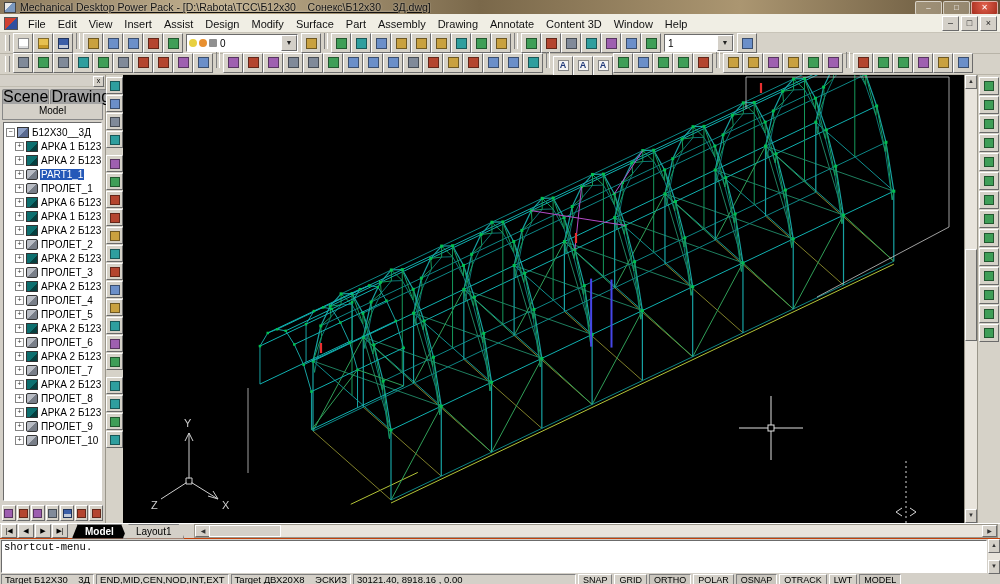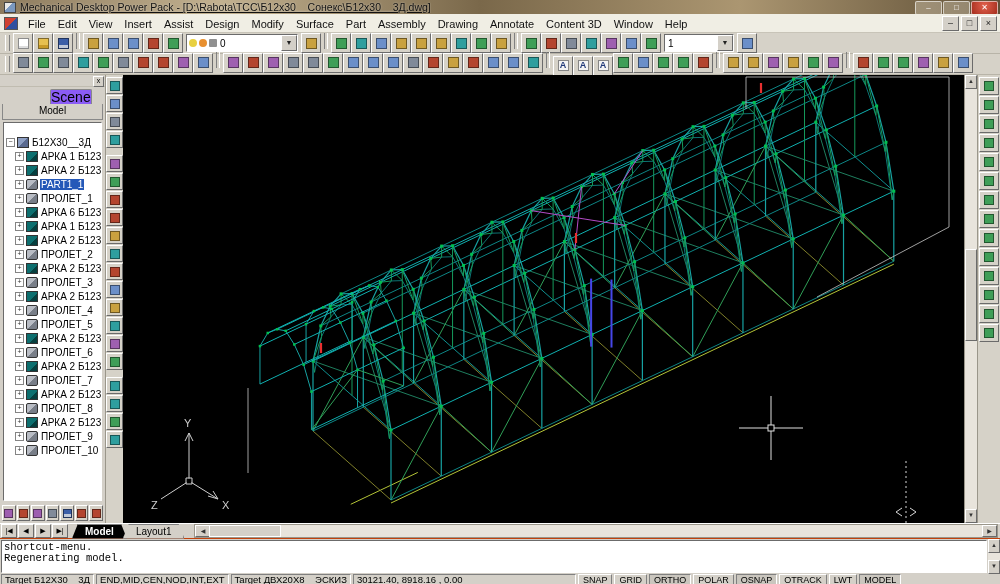--- a/index.html
+++ b/index.html
@@ -42,25 +42,25 @@
     font-size:7px;text-align:center;line-height:13px;color:#222;margin:0;}
   .lstate{width:8px;height:8px;margin-left:2px;border-radius:50%;}
 
   
   #main{height:448px;display:flex;}
   
   #leftpanel{width:105px;background:#d4d0c8;border-right:1px solid #9a968a;display:flex;flex-direction:column;font-size:10px;}
   #lp-head{height:11px;position:relative;border-bottom:1px solid #c0bcb0;}
   #lp-close{position:absolute;right:1px;top:1px;width:9px;height:9px;font-size:7px;line-height:8px;text-align:center;background:#d4d0c8;}
   #lp-tabs{display:flex;height:16px;align-items:flex-end;padding:1px 2px 0 2px;gap:1px;}
-  .ptab{flex:1;text-align:center;font-size:14px;height:14px;line-height:14px;background:#8b5cf6;
-    border:1px solid #888;border-bottom:none;border-radius:2px 2px 0 0;margin-left:48px;}
+  .ptab{flex:1;text-align:center;font-size:16px;height:14px;line-height:14px;background:#a3a3a3;
+    border:1px solid #888;border-bottom:none;border-radius:2px 2px 0 0;}
   #lp-subtab{height:15px;margin:0 2px;text-align:center;line-height:14px;background:#d4d0c8;border:1px solid #888;border-top:none;}
   #tree{flex:1;background:#fff;margin:2px 3px;border:1px solid;border-color:#6b6b6b #fff #fff #6b6b6b;
-    overflow:hidden;padding:12px 0;}
+    overflow:hidden;padding:2px 0;}
   .trow{height:14px;display:flex;align-items:center;white-space:nowrap;}
   .texp{width:7px;height:7px;border:1px solid #848484;background:#fff;font-size:7px;line-height:5px;text-align:center;color:#333;margin-right:2px;flex:none;}
   .tico{width:10px;height:9px;margin-right:2px;flex:none;border:1px solid #333;}
   .tico.part{background:linear-gradient(135deg,#0d6f6f 60%,#063f3f 60%);}
   .tico.gray{background:linear-gradient(135deg,#b8bcc4 50%,#787e88 50%);border-radius:2px;}
   .tico.assembly{background:linear-gradient(135deg,#8ea0c4 50%,#5a6a90 50%);}
   .tlbl{font-size:10px;color:#000;padding:0 1px;}
   .sel .tlbl{background:#2458b8;color:#fff;}
   #lp-bottom{height:18px;display:flex;align-items:center;gap:1px;padding:1px 2px;background:#d4d0c8;}
   #lp-bottom .tbtn{width:14px;height:14px;}
@@ -1355,21 +1355,20 @@
   <div id="hscroll">
     <span class="sbtn raised">◀</span>
     <span class="hthumb"></span>
     <span class="sbtn raised" style="margin-left:auto;">▶</span>
   </div>
 </div>
 
 <div id="cmd">
   <div id="cmdbox">
       <div class="cline">shortcut-menu.</div>
-      <div class="cline">Regenerating model.</div>
     </div>
   <div id="cmdscroll">
     <div class="sbtn raised">▲</div>
     <div class="vtrack"></div>
     <div class="sbtn raised">▼</div>
   </div>
 </div>
 
 <div id="statusbar">
   <span class="sfield" id="sf0">Target Б12X30__3Д</span>

